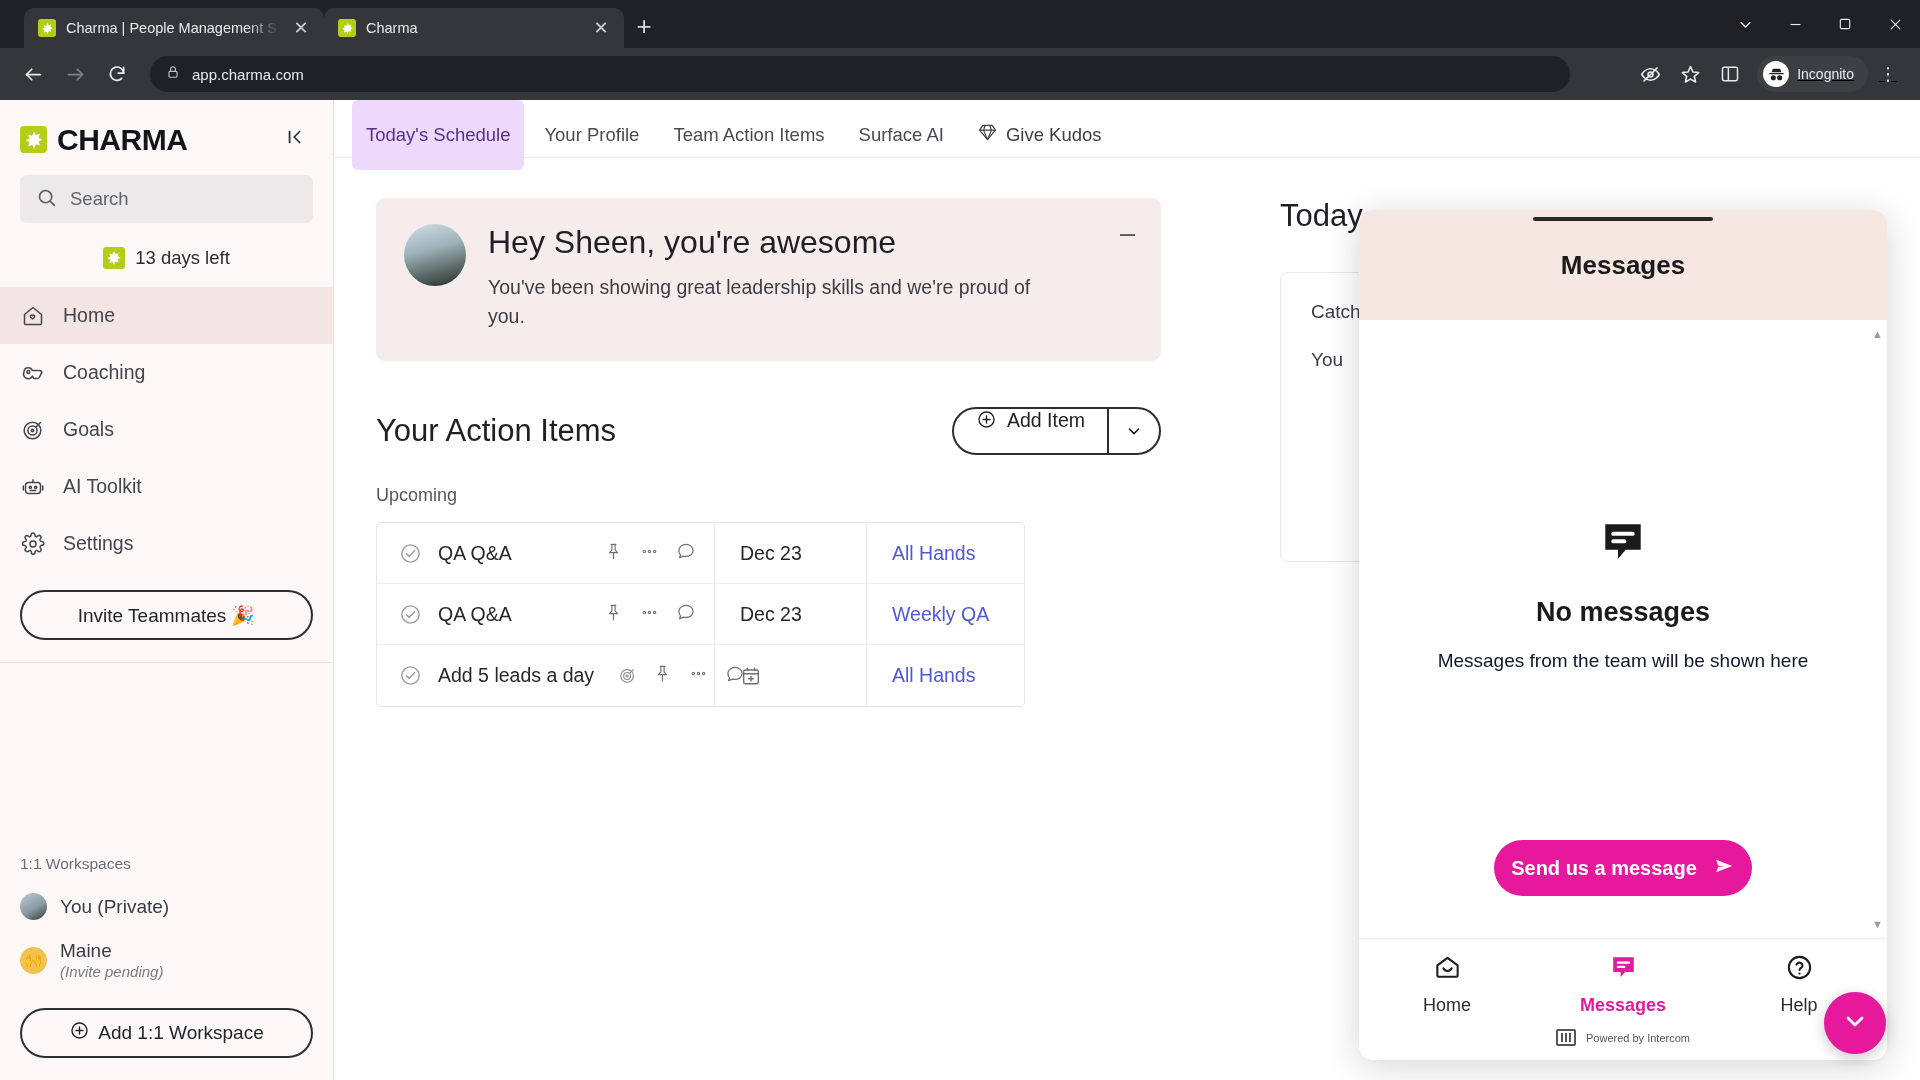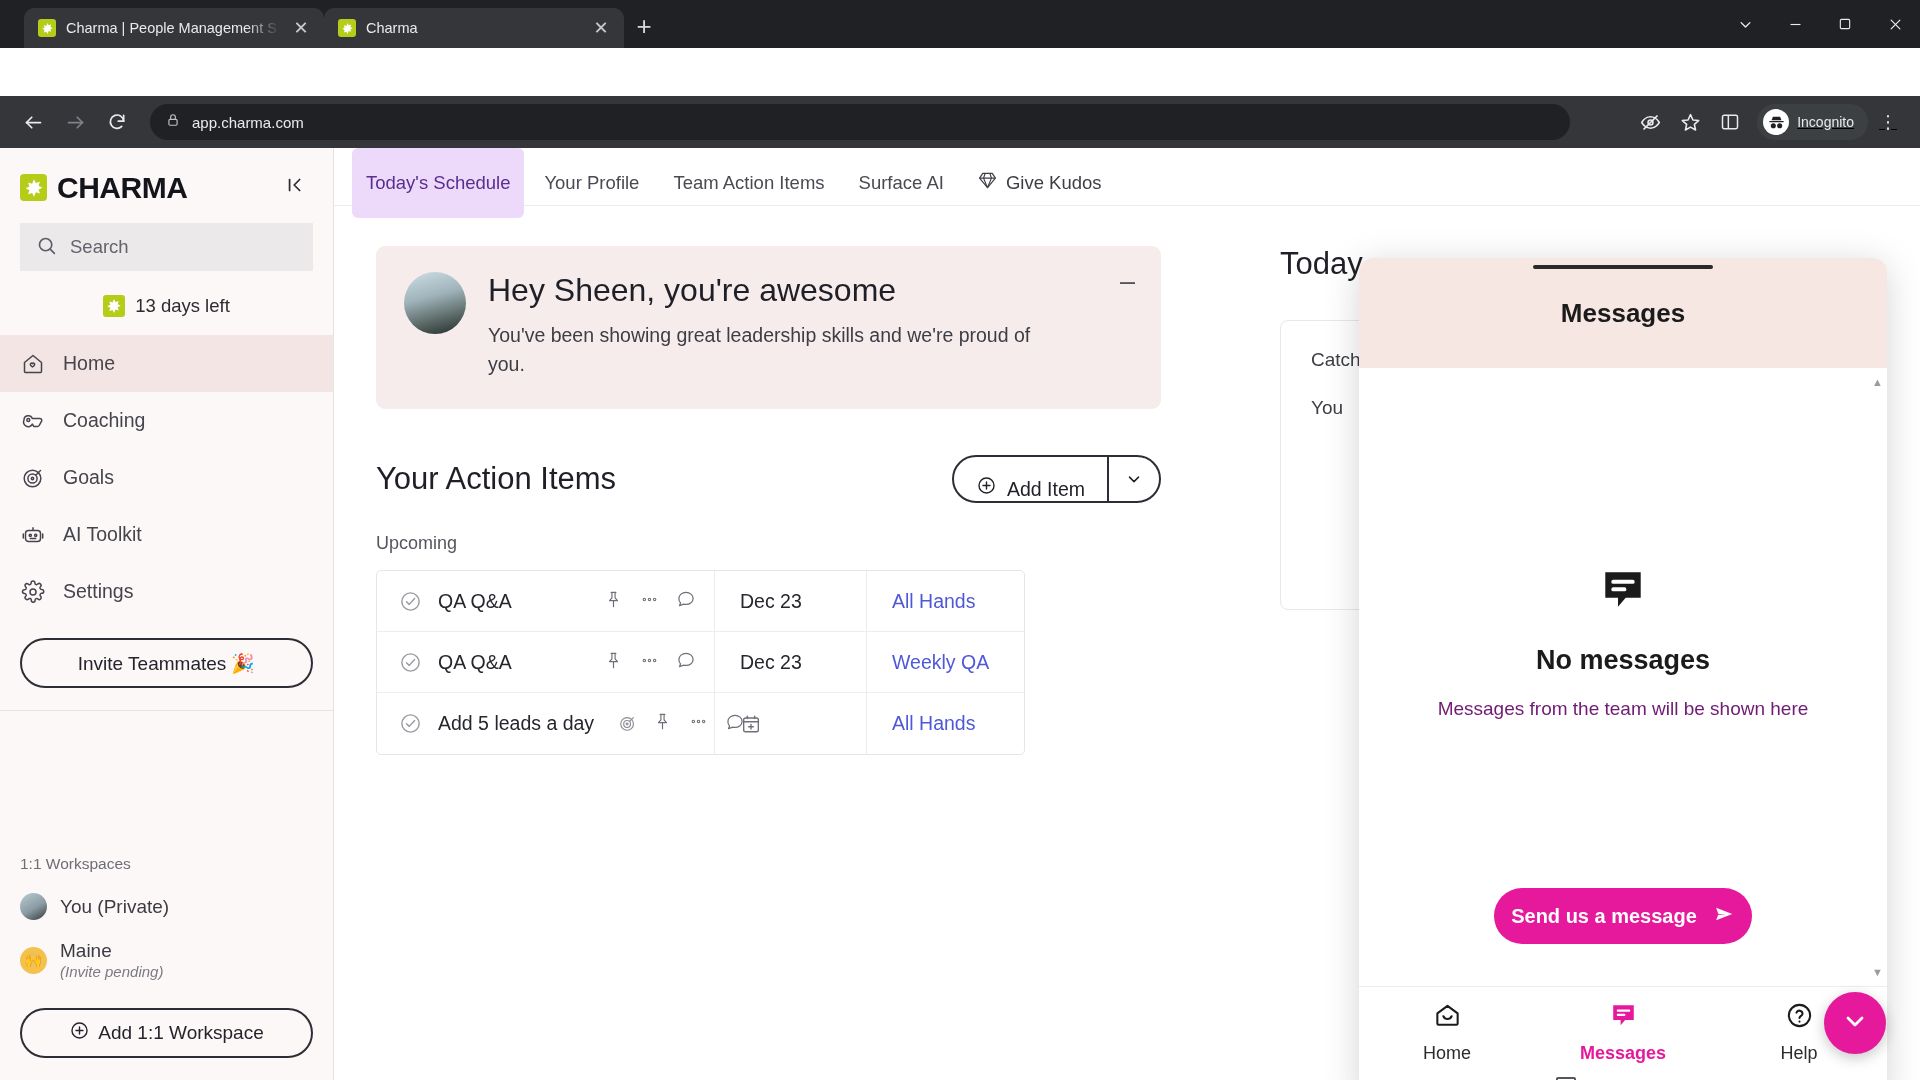--- a/index.html
+++ b/index.html
@@ -47,21 +47,21 @@
   .wincontrols {
     margin-left: auto; display: flex; align-items: center; height: 48px; color: #e8eaed;
   }
   .wincontrols > div {
     width: 50px; height: 48px; display: flex; align-items: center; justify-content: center;
     font-size: 15px;
   }
 
   .omnibar {
     height: 52px; background: #35363a; display: flex; align-items: center;
-    padding: 0 14px; gap: 4px; flex: none; margin-top: 48px;
+    padding: 0 14px; gap: 4px; flex: none;
   }
   .navbtn {
     width: 38px; height: 38px; border-radius: 50%; display: flex; align-items: center;
     justify-content: center; color: #e8eaed;
   }
   .navbtn.dim { color: #7e8287; }
   .urlbox {
     flex: 1; height: 36px; background: #202124; border-radius: 18px;
     display: flex; align-items: center; padding: 0 16px; gap: 12px; margin: 0 10px;
     max-width: 1420px;
@@ -95,21 +95,21 @@
   .brandrow { display: flex; align-items: center; justify-content: space-between; }
   .brand { display: flex; align-items: center; gap: 10px; }
   .brand-mark {
     width: 27px; height: 27px; background: #b5cc18; border-radius: 4px;
     display: flex; align-items: center; justify-content: center;
   }
   .brand-text { font-size: 30px; font-weight: 800; letter-spacing: -0.5px; color: #14141b; }
   .collapse { color: #2b2b33; font-size: 21px; padding: 4px 6px; }
 
   .searchbox {
-    margin-top: 18px; height: 48px; background: #ebe9ea; border-radius: 0;
+    margin-top: 18px; height: 48px; background: #ebe9ea; border-radius: 7px;
     display: flex; align-items: center; gap: 13px; padding: 0 16px;
   }
   .search-ph { color: #63636b; font-size: 18.5px; }
 
   .trial { display: flex; align-items: center; justify-content: center; gap: 10px; margin: 24px 0 18px 0; }
   .trial-mark {
     width: 22px; height: 22px; background: #b5cc18; border-radius: 3px;
     display: flex; align-items: center; justify-content: center;
   }
   .trial-text { font-size: 18.5px; color: #2b2b33; }
@@ -167,21 +167,21 @@
   .kudos-title { font-size: 32px; color: #1f1f27; font-weight: 400; line-height: 1.15; }
   .kudos-body { font-size: 19.5px; color: #3d3d45; line-height: 1.5; margin-top: 12px; max-width: 575px; }
   .kudos-min { position: absolute; right: 26px; top: 22px; font-size: 27px; color: #55555d; line-height: 1; }
 
   .aih { display: flex; align-items: center; margin-top: 46px; width: 785px; }
   .aih-title { font-size: 31px; color: #1f1f27; }
   .additem {
     margin-left: auto; display: flex; align-items: stretch; border: 2px solid #2d2d35;
     border-radius: 26px; overflow: hidden; height: 48px; background: #fff;
   }
-  .additem-main { display: flex; align-items: flex-end; gap: 10px; padding: 0 22px; font-size: 19.5px; color: #22222a; }
+  .additem-main { display: flex; align-items: flex-start; gap: 10px; padding: 0 22px; font-size: 19.5px; color: #22222a; }
   .additem-caret { width: 52px; display: flex; align-items: center; justify-content: center; border-left: 2px solid #2d2d35; }
 
   .upcoming { font-size: 18px; color: #55555d; margin-top: 30px; }
 
   .aitable {
     margin-top: 16px; width: 649px; border: 1px solid #e6e6e6; border-radius: 5px;
     background: #fff; overflow: hidden;
   }
   .airow { display: flex; align-items: stretch; height: 61px; border-bottom: 1px solid #ededed; }
   .airow:last-child { border-bottom: none; }
@@ -220,21 +220,21 @@
   }
   .ic-header-bar {
     position: absolute; top: 7px; left: 50%; transform: translateX(-50%);
     width: 180px; height: 4px; background: #2a2a2a; border-radius: 3px;
   }
   .ic-title { font-size: 26px; font-weight: 700; color: #1b1b1b; }
   .ic-body { flex: 1; position: relative; display: flex; flex-direction: column; align-items: center;
     justify-content: center; padding-bottom: 70px; }
   .ic-empty-icon { margin-bottom: 26px; }
   .ic-empty-title { font-size: 27px; font-weight: 700; color: #1b1b1b; }
-  .ic-empty-sub { font-size: 19px; color: #701a75; margin-top: 22px; }
+  .ic-empty-sub { font-size: 19px; color: #0f172a; margin-top: 22px; }
   .ic-send {
     position: absolute; bottom: 42px; left: 50%; transform: translateX(-50%);
     background: #e6199c; color: #fff; border-radius: 30px; height: 56px; width: 258px;
     display: flex; align-items: center; justify-content: center; gap: 16px;
     font-size: 20px; font-weight: 700;
   }
   .ic-scroll {
     position: absolute; right: 7px; top: 8px; bottom: 8px; width: 6px;
   }
   .ic-scroll .up, .ic-scroll .dn { color: #9a9aa0; font-size: 11px; position: absolute; left: -2px; }

